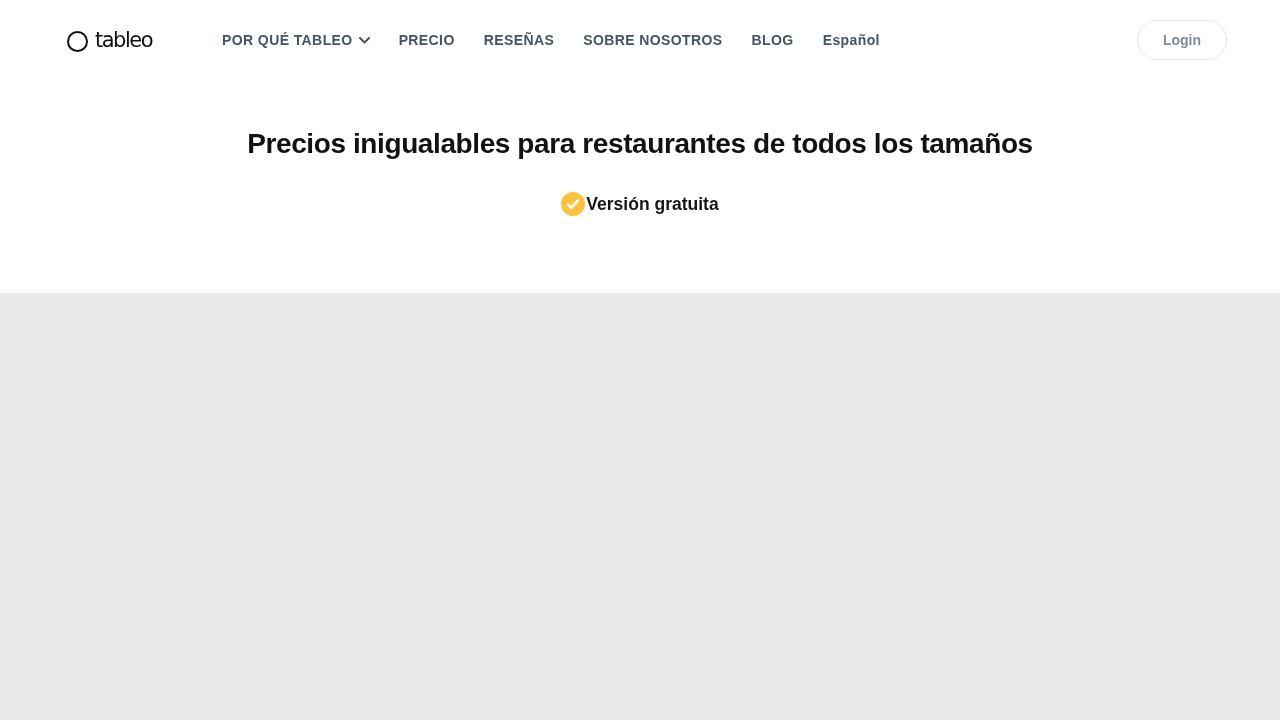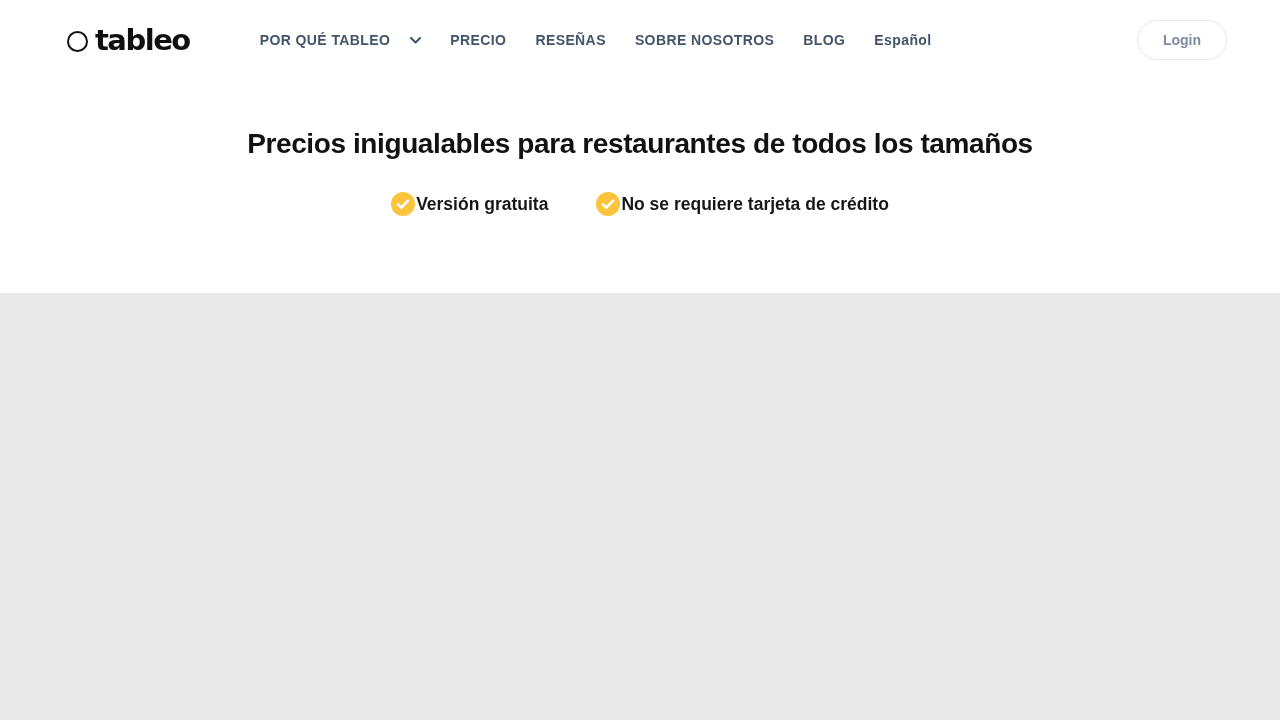--- a/index.html
+++ b/index.html
@@ -26,36 +26,36 @@
     text-decoration: none;
   }
   .logo-ring {
     width: 21px; height: 21px;
     border: 2.5px solid #101010;
     border-radius: 50%;
     margin-top: 3px;
   }
   .logo-text {
     font-family: "DejaVu Sans", sans-serif;
-    font-size: 29px;
-    font-weight: 700;
+    font-size: 21px;
+    font-weight: 400;
     color: #101010;
     letter-spacing: -1.5px;
   }
 
   .main-nav {
     display: flex;
     align-items: center;
     gap: 29px;
     margin-left: 70px;
   }
   .nav-item {
     display: flex;
     align-items: center;
-    gap: 20px;
+    gap: 6px;
     font-size: 14px;
     font-weight: 700;
     letter-spacing: 0.4px;
     color: var(--nav-text, #43546a);
     cursor: pointer;
     white-space: nowrap;
   }
   .nav-item svg { display: block; }
 
   .header-actions {
@@ -180,25 +180,18 @@
   <div class="benefits">
 
     <div class="benefit">
       <svg class="check-badge" viewBox="0 0 24 24">
         <circle cx="12" cy="12" r="12"></circle>
         <path d="M7 12.4 L10.4 15.7 L17 8.6"></path>
       </svg>
       <span>Versión gratuita</span>
     </div>
 
-    <div class="benefit">
-      <svg class="check-badge" viewBox="0 0 24 24">
-        <circle cx="12" cy="12" r="12"></circle>
-        <path d="M7 12.4 L10.4 15.7 L17 8.6"></path>
-      </svg>
-      <span>No se requiere tarjeta de crédito</span>
-    </div>
 
 
   </div>
 </section>
 
 <section class="content-placeholder"></section>
 
 </body></html>

